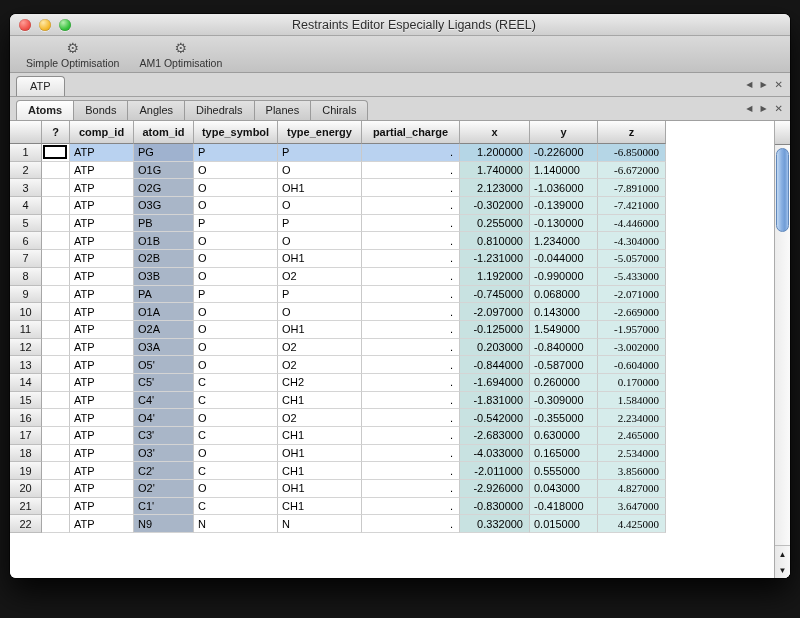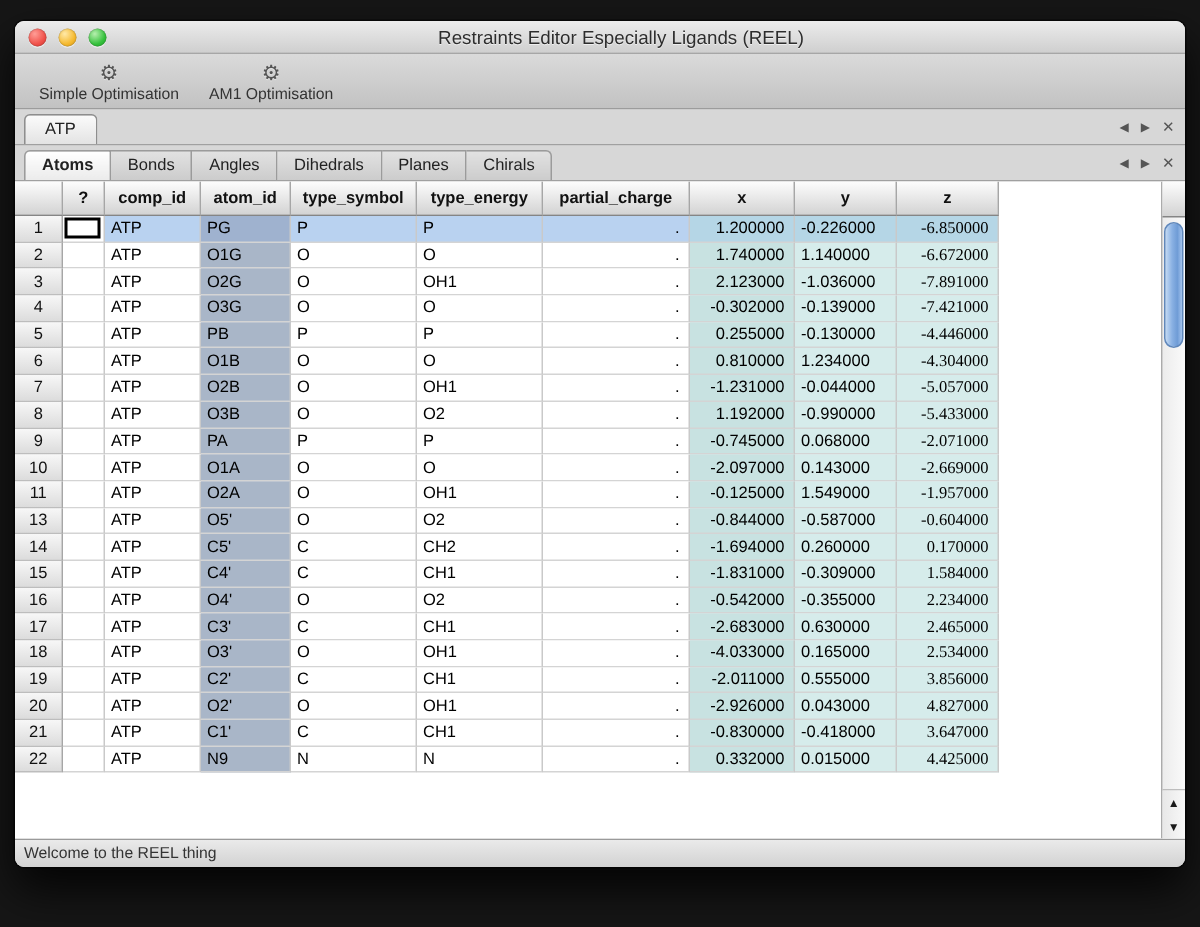--- a/index.html
+++ b/index.html
@@ -340,20 +340,34 @@
             <td class="col-comp_id">ATP</td>
             <td class="col-atom_id">O2A</td>
             <td class="col-type_symbol">O</td>
             <td class="col-type_energy">OH1</td>
             <td class="col-partial_charge">.</td>
             <td class="col-x">-0.125000</td>
             <td class="col-y">1.549000</td>
             <td class="col-z">-1.957000</td>
           </tr>
           <tr>
+            <th class="rowhead">12</th>
+            <td class="col-q">
+              <span class="qbox"></span>
+            </td>
+            <td class="col-comp_id">ATP</td>
+            <td class="col-atom_id">O3A</td>
+            <td class="col-type_symbol">O</td>
+            <td class="col-type_energy">O2</td>
+            <td class="col-partial_charge">.</td>
+            <td class="col-x">0.203000</td>
+            <td class="col-y">-0.840000</td>
+            <td class="col-z">-3.002000</td>
+          </tr>
+          <tr>
             <th class="rowhead">13</th>
             <td class="col-q">
               <span class="qbox"></span>
             </td>
             <td class="col-comp_id">ATP</td>
             <td class="col-atom_id">O5'</td>
             <td class="col-type_symbol">O</td>
             <td class="col-type_energy">O2</td>
             <td class="col-partial_charge">.</td>
             <td class="col-x">-0.844000</td>
@@ -491,17 +505,14 @@
     <div class="scrollbar">
       <div class="scroll-corner"></div>
       <div class="thumb"></div>
       <div class="scroll-arrows">
         <div class="arrow-btn">▲</div>
         <div class="arrow-btn">▼</div>
       </div>
     </div>
   </div>
 
-  <div class="statusbar">
-    <span>Welcome to the REEL thing</span>
-  </div>
 
 </div>
 
 </body></html>

